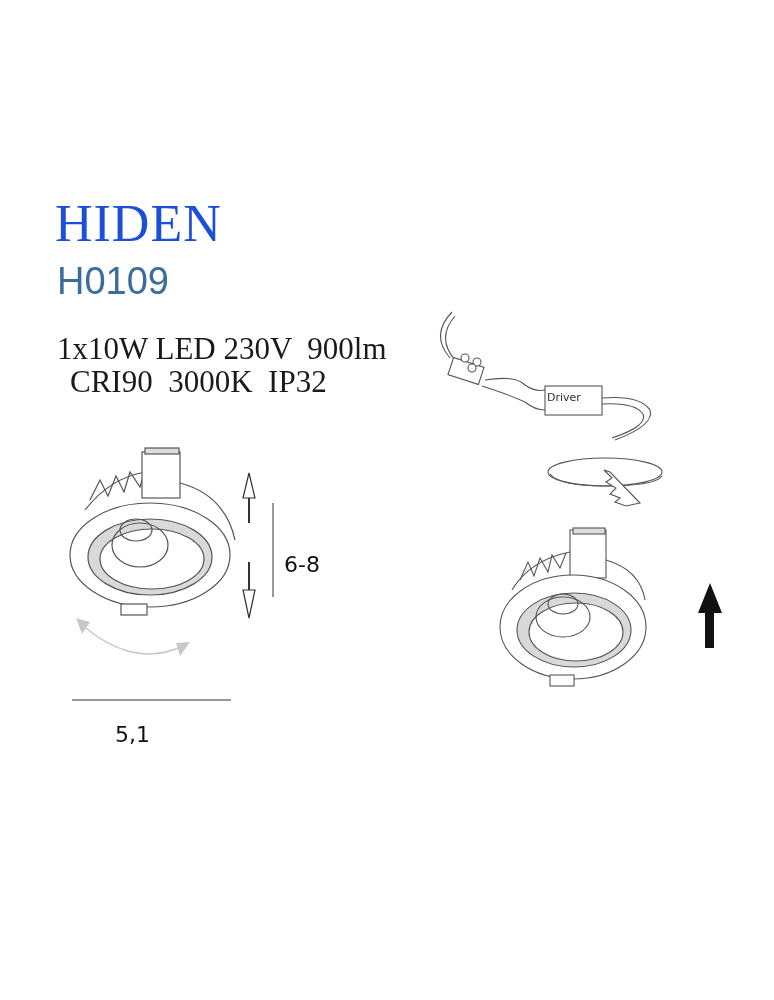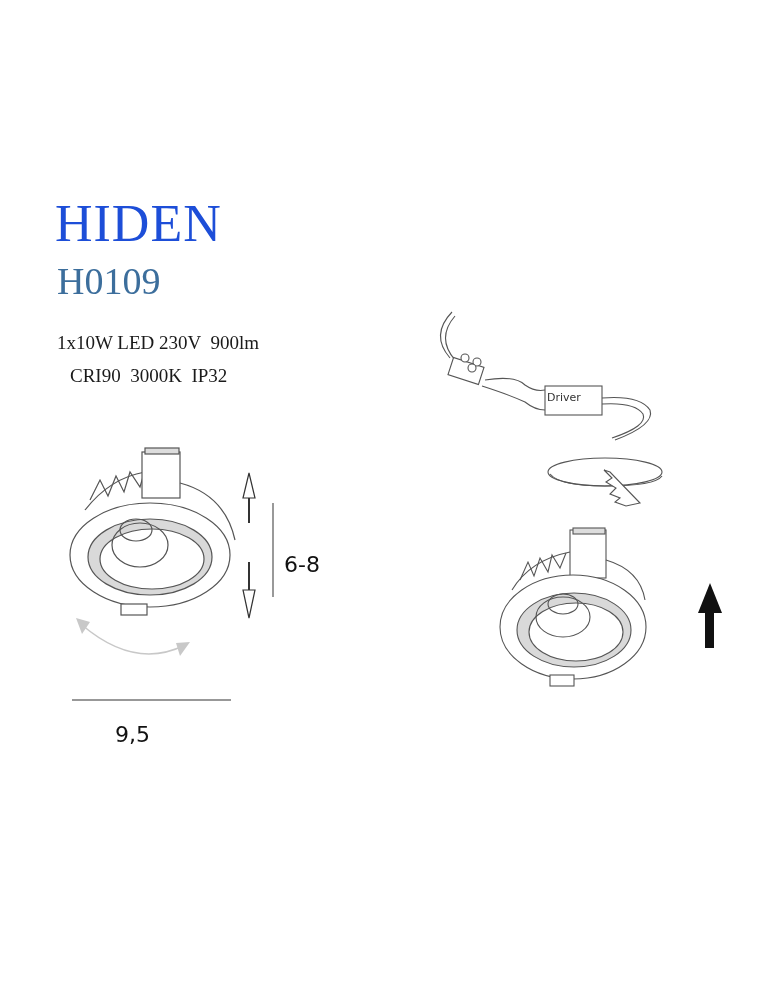--- a/index.html
+++ b/index.html
@@ -1,19 +1,19 @@
 <!DOCTYPE html>
 <html><head>
   <meta charset="utf-8">
   <style>
     html, body { margin:0; padding:0; background:#ffffff; }
     body { width:774px; height:1000px; position:relative; overflow:hidden; font-family:"DejaVu Serif", serif; color:#1a1a1a; }
     .title { position:absolute; left:55px; top:198px; font-family:"Liberation Serif", serif; font-size:52px; letter-spacing:1px; color:#1d4ed8; line-height:1; }
-    .code { position:absolute; left:57px; top:262px; font-family:Liberation Serif, serif; font-size:38px; color:#3c6e9c; line-height:1; }
-    .spec { position:absolute; font-family:"Liberation Serif", serif; font-size:19px; color:#1a1a1a; line-height:1; white-space:pre; }
+    .code { position:absolute; left:57px; top:262px; font-family:Liberation Sans, sans-serif; font-size:38px; color:#3c6e9c; line-height:1; }
+    .spec { position:absolute; font-family:"Liberation Serif", serif; font-size:31px; color:#1a1a1a; line-height:1; white-space:pre; }
     .spec1 { left:57px; top:333px; }
     .spec2 { left:70px; top:366px; }
     .dim { position:absolute; font-family:"DejaVu Sans", sans-serif; font-size:22px; color:#111; }
     .dim-h { left:284px; top:552px; }
     .dim-w { left:115px; top:722px; }
     svg { position:absolute; left:0; top:0; }
   </style>
 </head>
 <body>
 
@@ -95,13 +95,13 @@
 
   <g>
     <polygon points="710,583 698,613 722,613" fill="#111"></polygon>
     <rect x="705" y="612" width="9" height="36" fill="#111"></rect>
   </g>
 </svg>
 
 <div style="position:absolute;left:547px;top:391px;font-family:'DejaVu Sans',sans-serif;font-size:11px;color:#333;">Driver</div>
 
 <div class="dim dim-h">6-8</div>
-<div class="dim dim-w">9,5</div>
+<div class="dim dim-w">5,1</div>
 
 </body></html>

